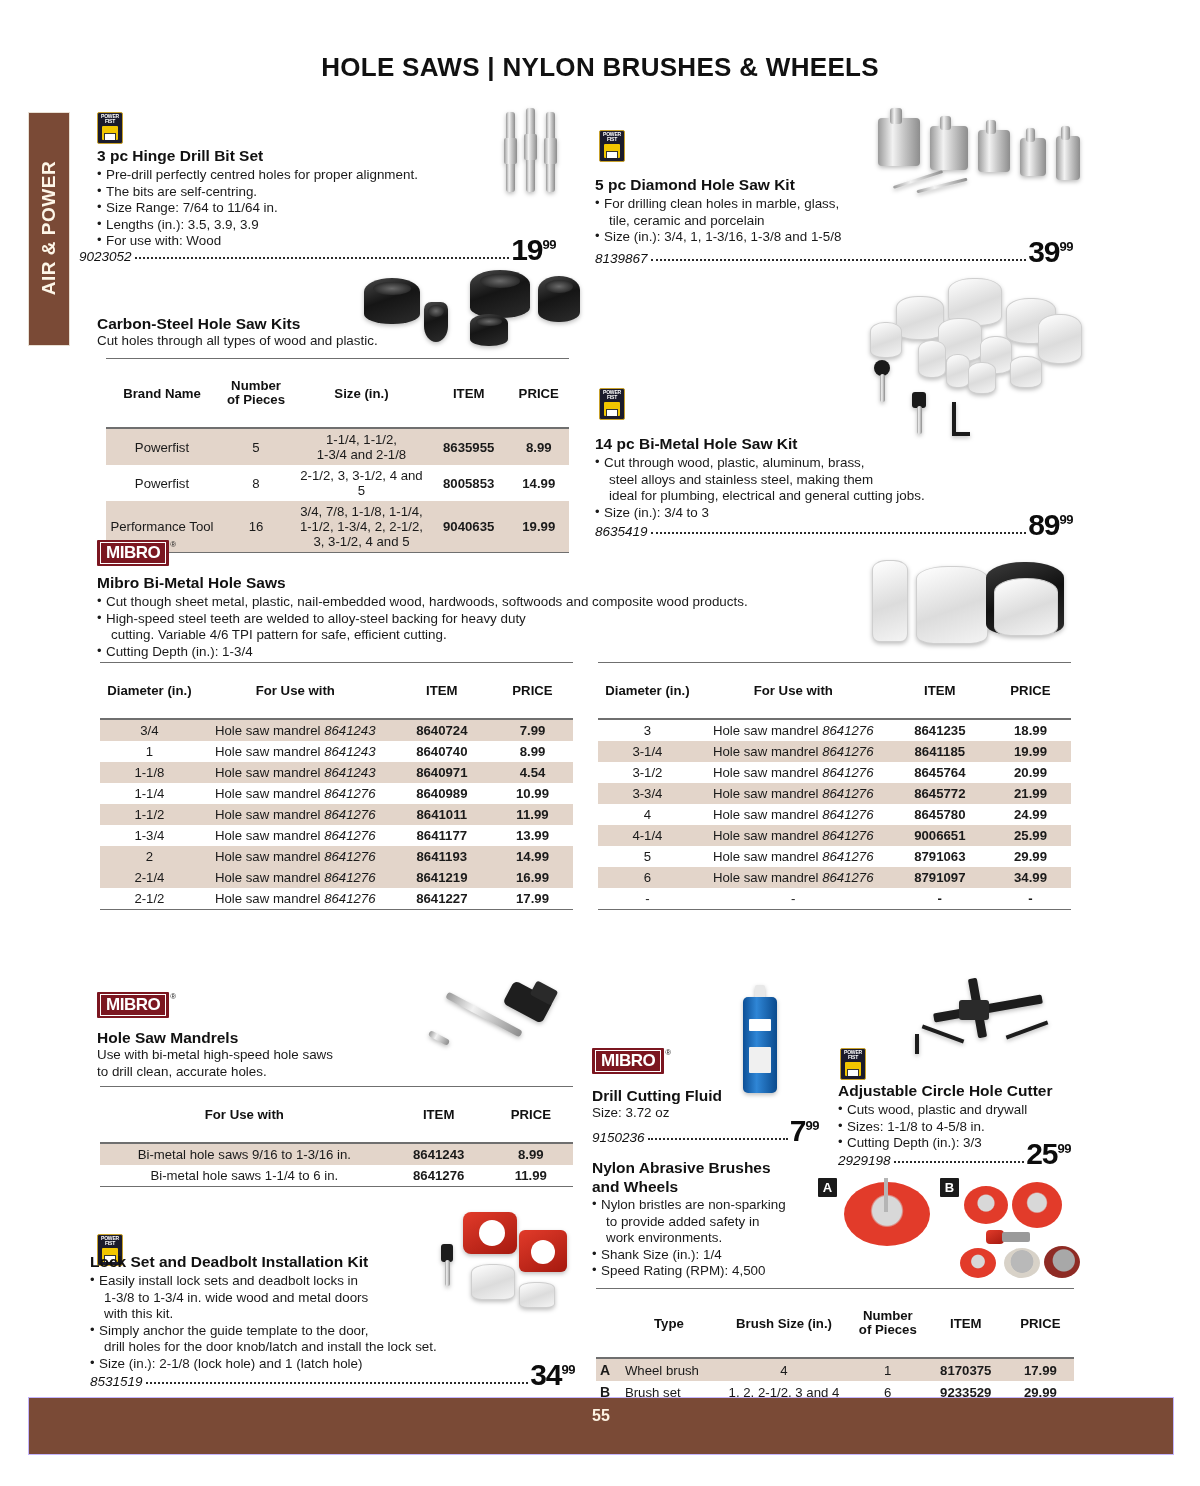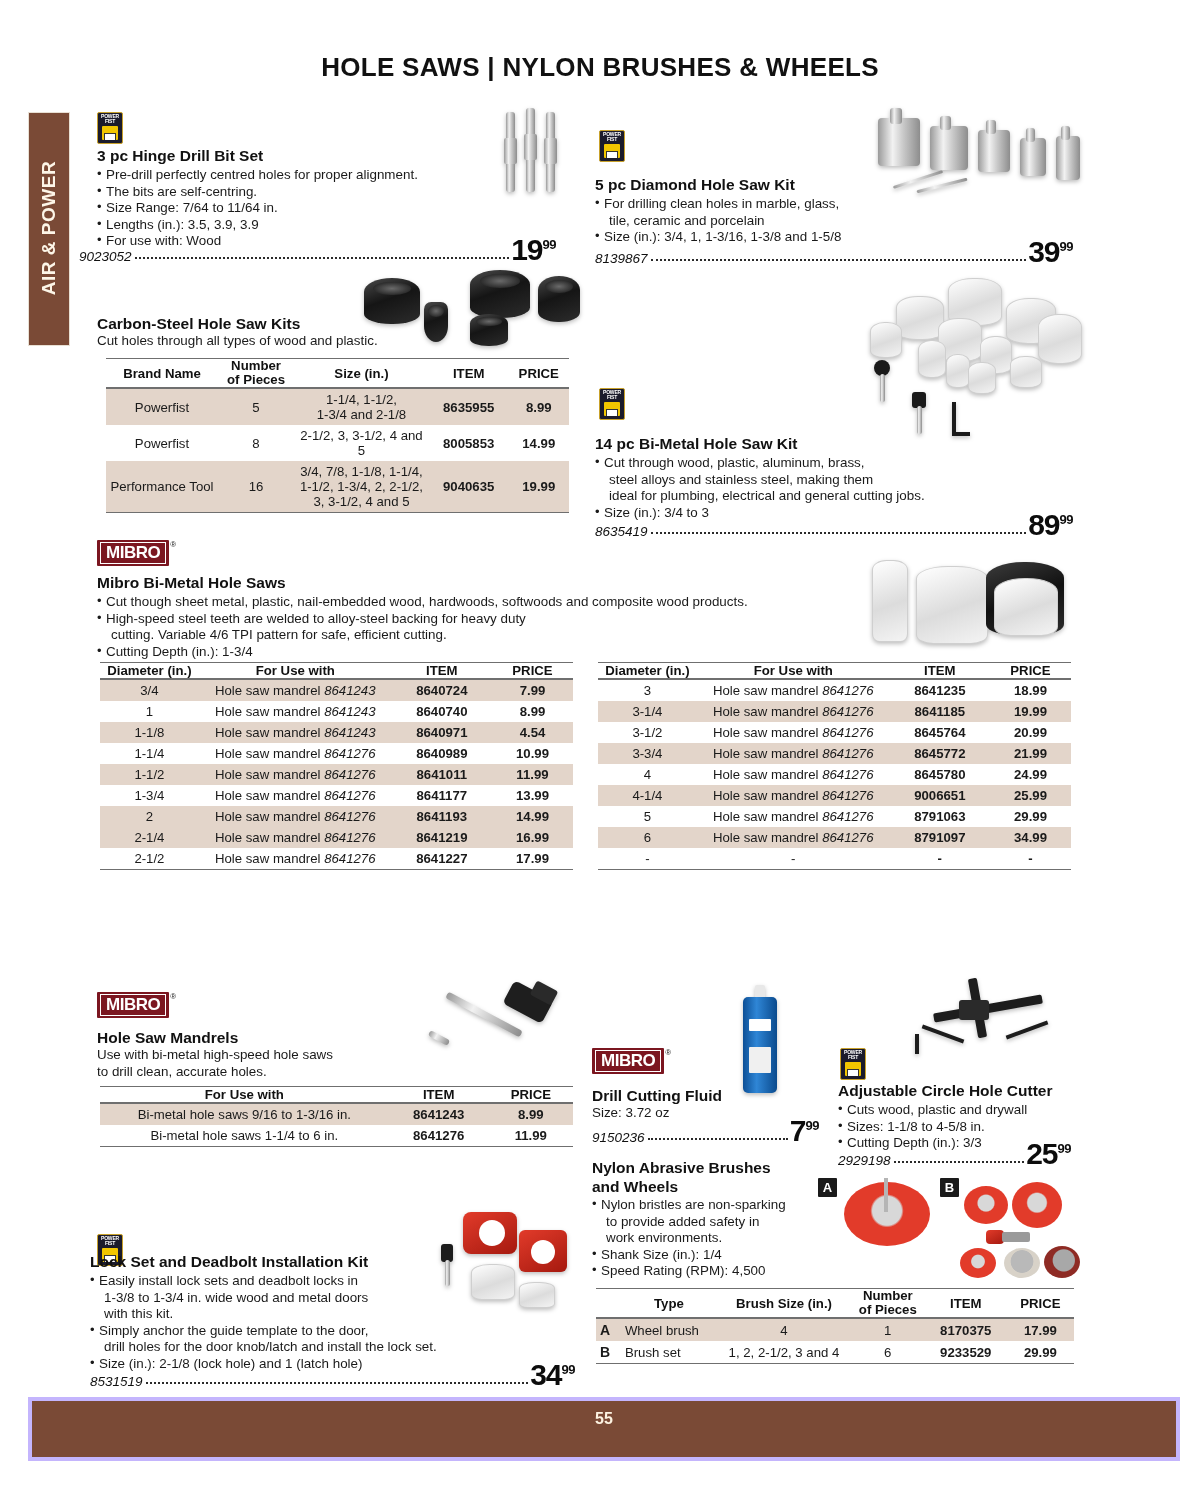--- a/index.html
+++ b/index.html
@@ -75,21 +75,21 @@
   .dots{
     flex:1;border-bottom:2.6px dotted #2a2a2a;margin:0 2px 5px 3px;height:1px;
   }
   .priceline{display:flex;align-items:flex-end;}
   .price{font-weight:bold;font-size:30px;line-height:28px;letter-spacing:-1px;color:#0c0c0c;}
   .price sup{font-size:13px;line-height:17px;vertical-align:super;letter-spacing:-.5px;text-align:right;}
 
   
   table{border-collapse:collapse;width:100%;font-size:13px;}
   table th{
-    font-weight:bold;font-size:13.2px;color:#111;padding:0 4px;text-align:center;
+    font-weight:bold;font-size:13.2px;color:#111;padding:20px 4px;text-align:center;
     vertical-align:middle;
   }
   table td{padding:3px 4px;text-align:center;vertical-align:middle;font-size:13.2px;}
   .thead-rule-top{border-top:1.6px solid #6f6f6f;}
   .thead-rule-bot{border-bottom:2.2px solid #6f6f6f;}
   .tbl-bottom{border-bottom:1.6px solid #6f6f6f;}
   tr.alt td{background:#e3d5ca;}
   td.item{font-weight:bold;}
   td.price-c{font-weight:bold;}
   .mand{font-style:italic;}
@@ -129,21 +129,21 @@
   }
   .redpart{position:absolute;background:linear-gradient(150deg,#e23b2a,#a5190f);border-radius:4px;}
   .brush-red{
     position:absolute;border-radius:50%;
     background:radial-gradient(circle at 50% 45%,#d8d8d8 0 26%,#e23b2a 30% 100%);
   }
 
   
   .footer{
     position:absolute;left:28px;top:1397px;width:1144px;height:56px;
-    background:#7a4a36;border:4px solid #c4b5fd;
+    background:#7a4a36;border:1px solid #c4b5fd;
   }
   .footer .pg{
     position:absolute;left:0;top:9px;width:1144px;text-align:center;
     color:#fdf3e2;font-weight:bold;font-size:16px;
   }
 </style>
 </head>
 <body>
 
 <div class="page">

